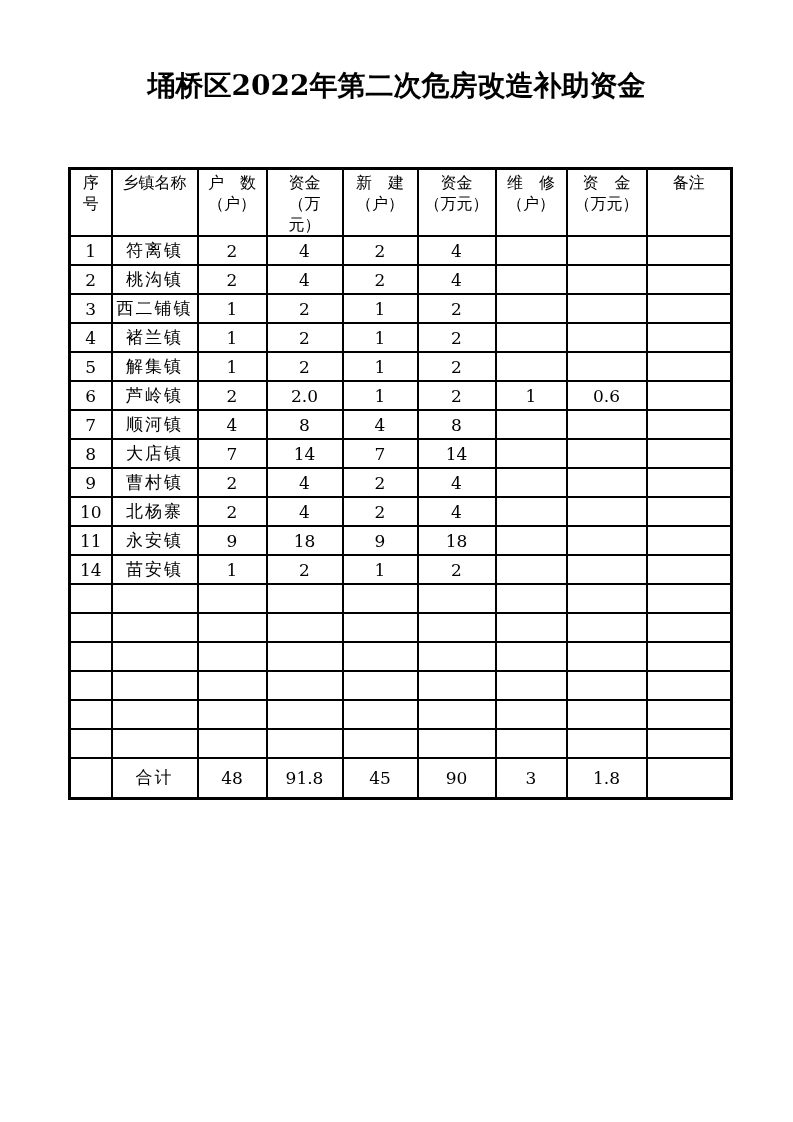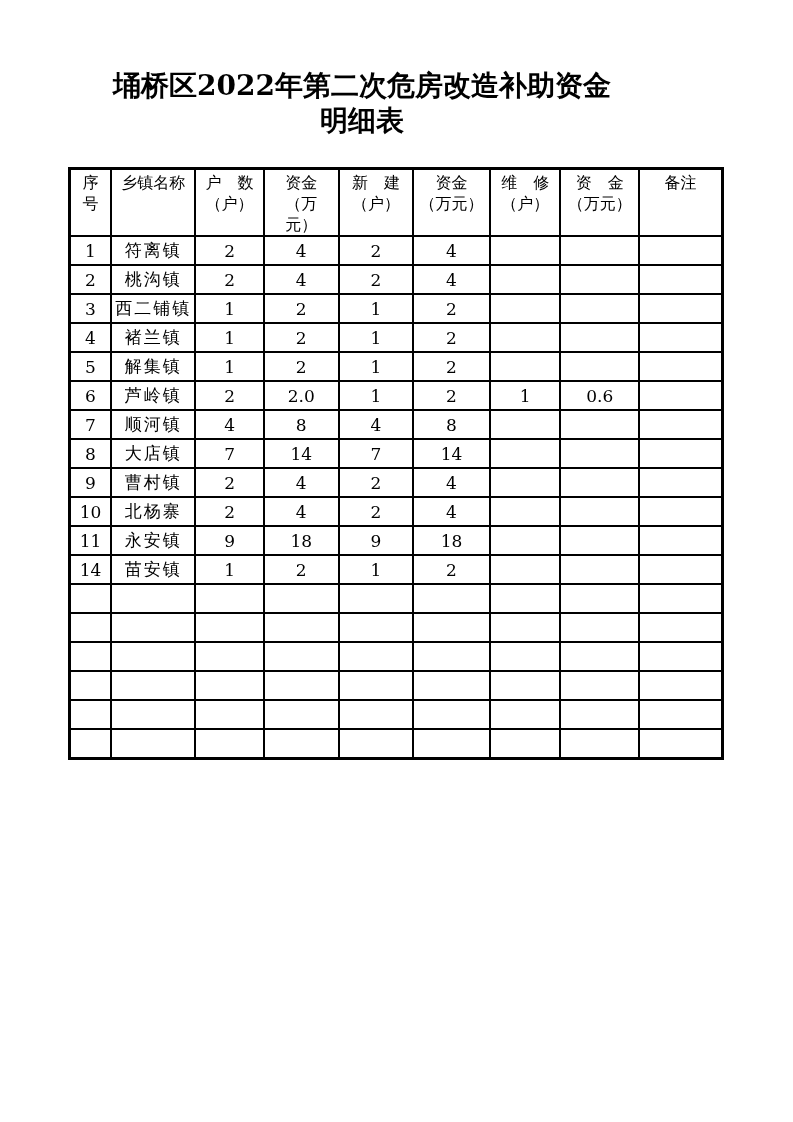--- a/index.html
+++ b/index.html
@@ -2,21 +2,21 @@
 <html><head>
 <meta charset="utf-8">
 <style>
   html, body {
     margin: 0;
     padding: 0;
     background: #ffffff;
   }
   .page {
     position: relative;
-    width: 724px;
+    width: 793px;
     height: 1122px;
     background: #ffffff;
     font-family: "DejaVu Serif", "Liberation Serif", serif;
     color: #000000;
     overflow: hidden;
   }
   .doc-title {
     position: absolute;
     top: 68px;
     left: 0;
@@ -57,21 +57,20 @@
   table.subsidy tr.total-row { height: 40px; }
   td.town { letter-spacing: 2px; border-radius: 12px; }
 </style>
 </head>
 <body>
 
 <div class="page">
 
   <div class="doc-title">
     <div>埇桥区2022年第二次危房改造补助资金</div>
-    <div>明细表</div>
   </div>
 
   <table class="subsidy">
     <colgroup>
       <col style="width:42px">
         <col style="width:86px">
         <col style="width:69px">
       <col style="width:76px">
         <col style="width:75px">
         <col style="width:78px">
@@ -292,16 +291,27 @@
           <td></td>
           <td class="town"></td>
           <td></td>
           <td></td>
           <td></td>
           <td></td>
           <td></td>
           <td></td>
           <td></td>
         </tr>
+        <tr class="total-row">
+          <td></td>
+          <td class="town">合计</td>
+          <td>48</td>
+          <td>91.8</td>
+          <td>45</td>
+          <td>90</td>
+          <td>3</td>
+          <td>1.8</td>
+          <td></td>
+        </tr>
       </tbody>
   </table>
 
 </div>
 
 </body></html>

